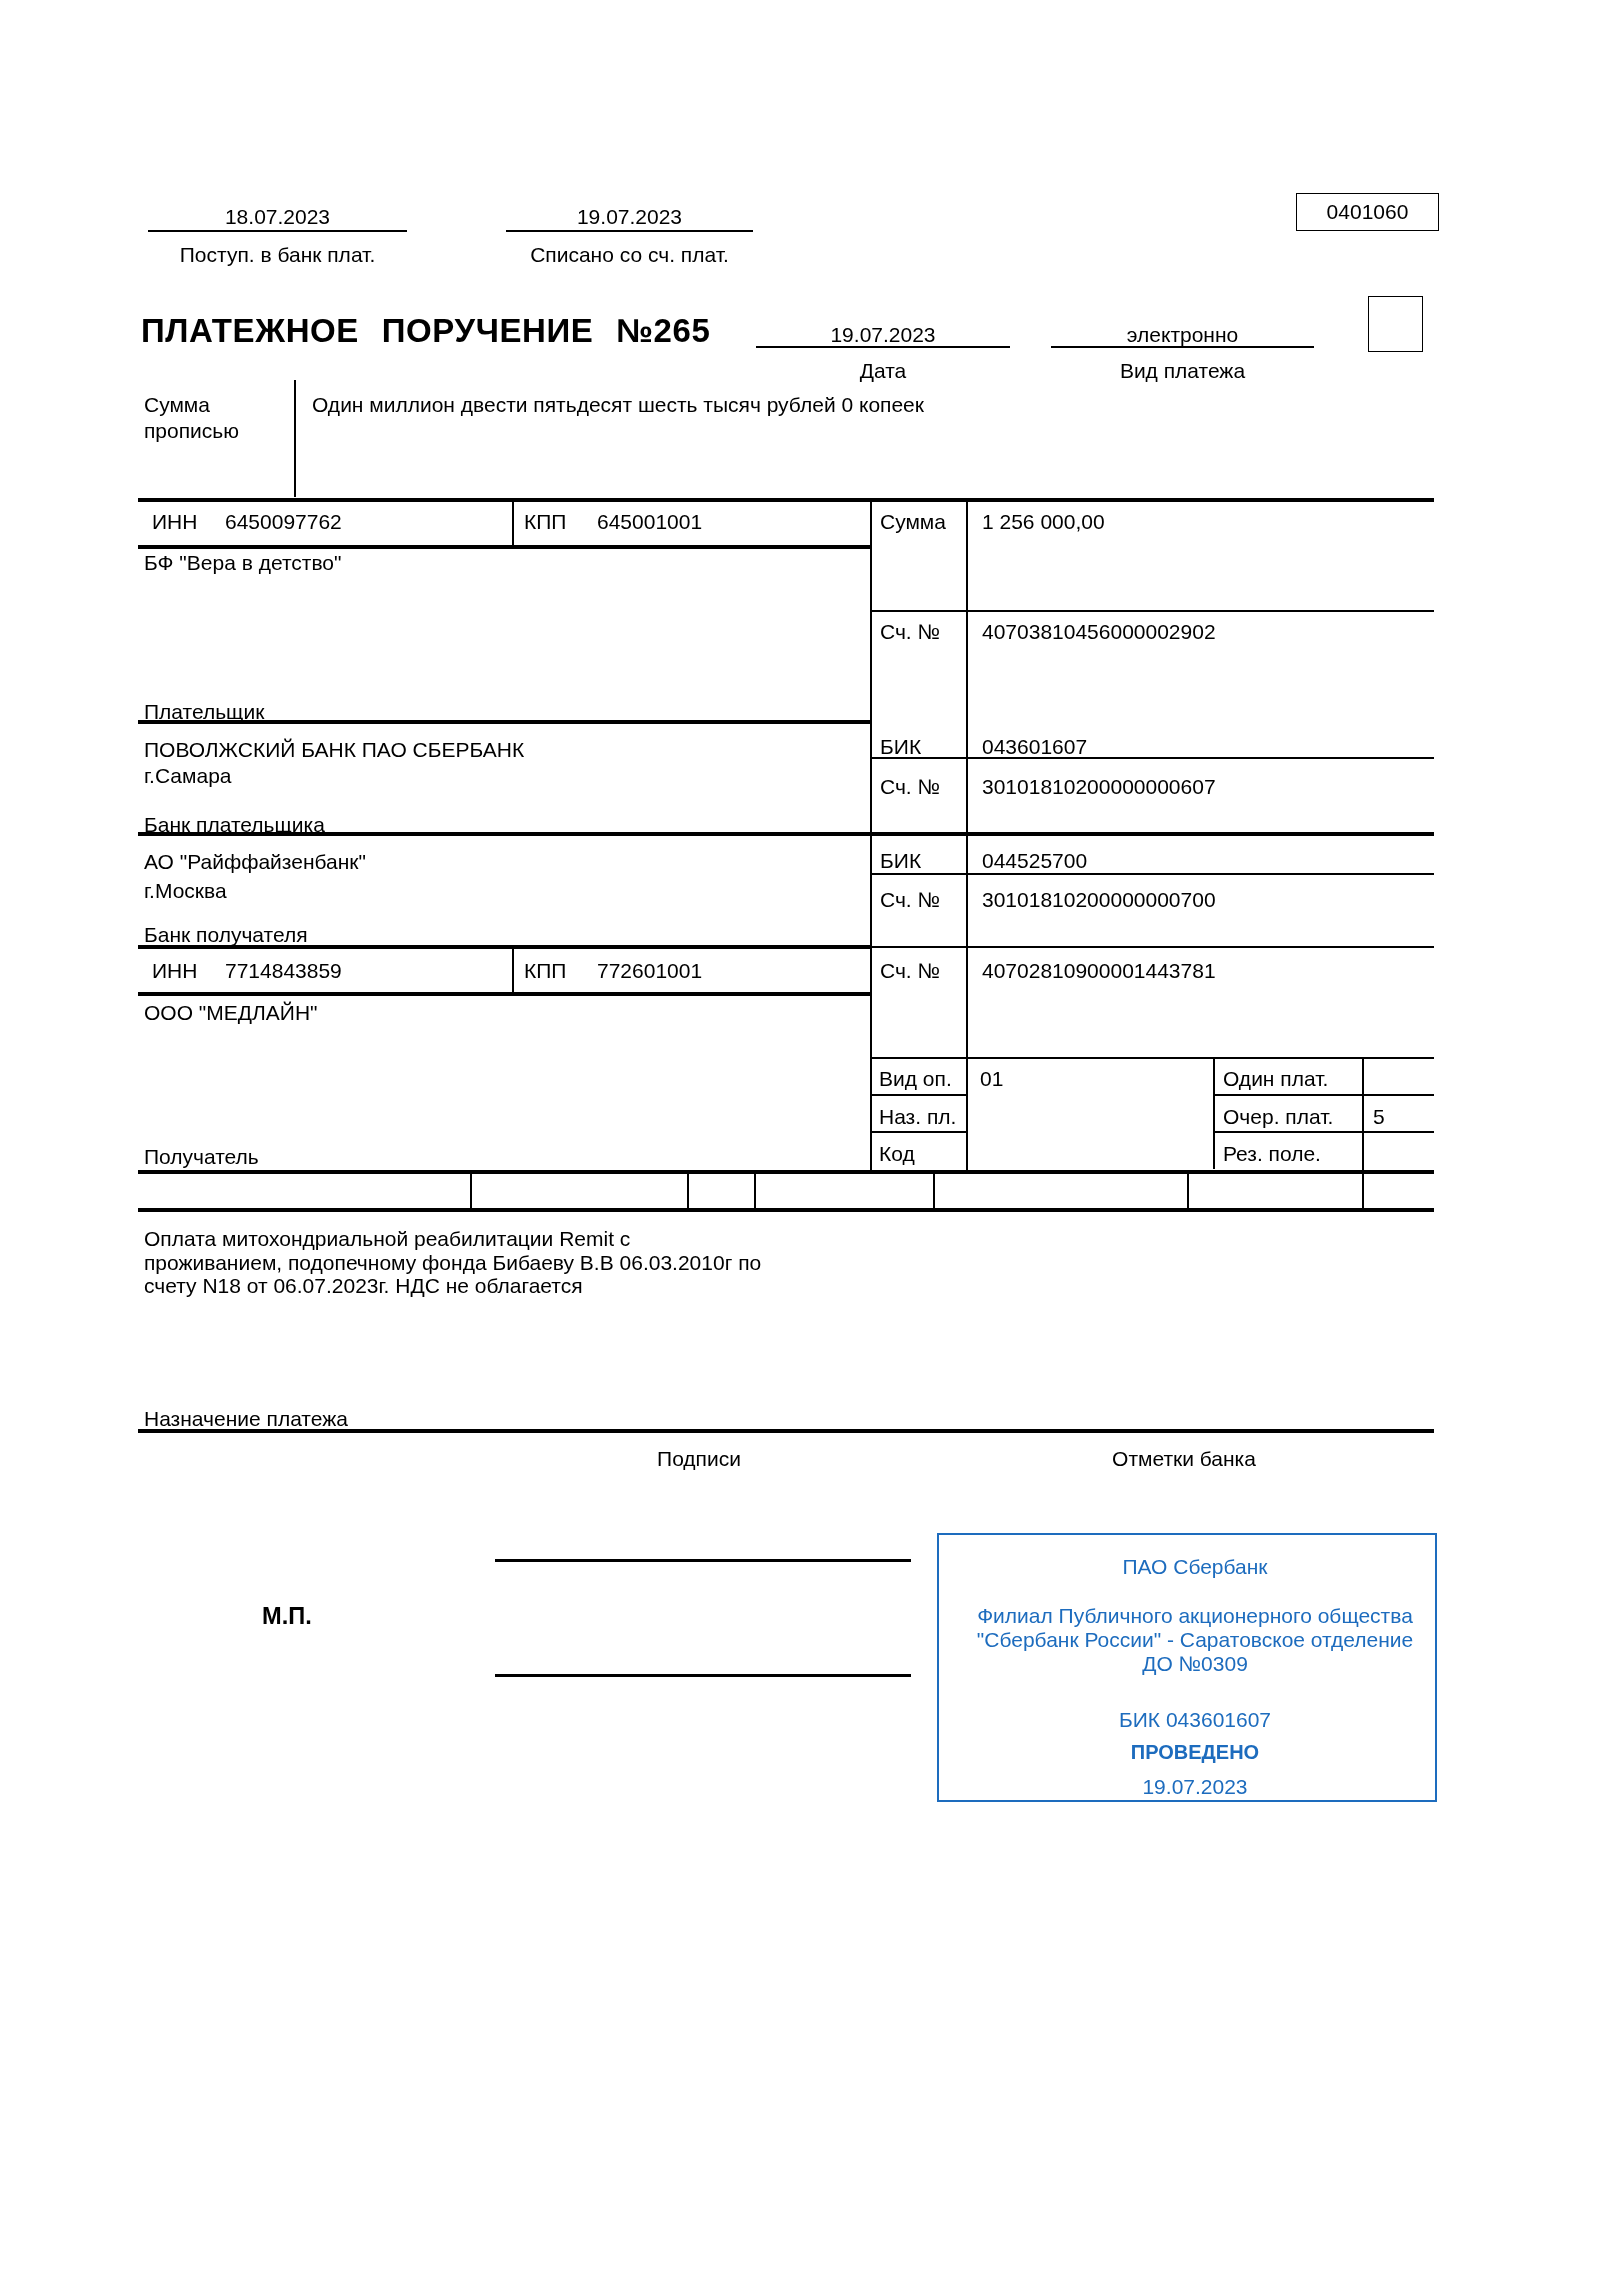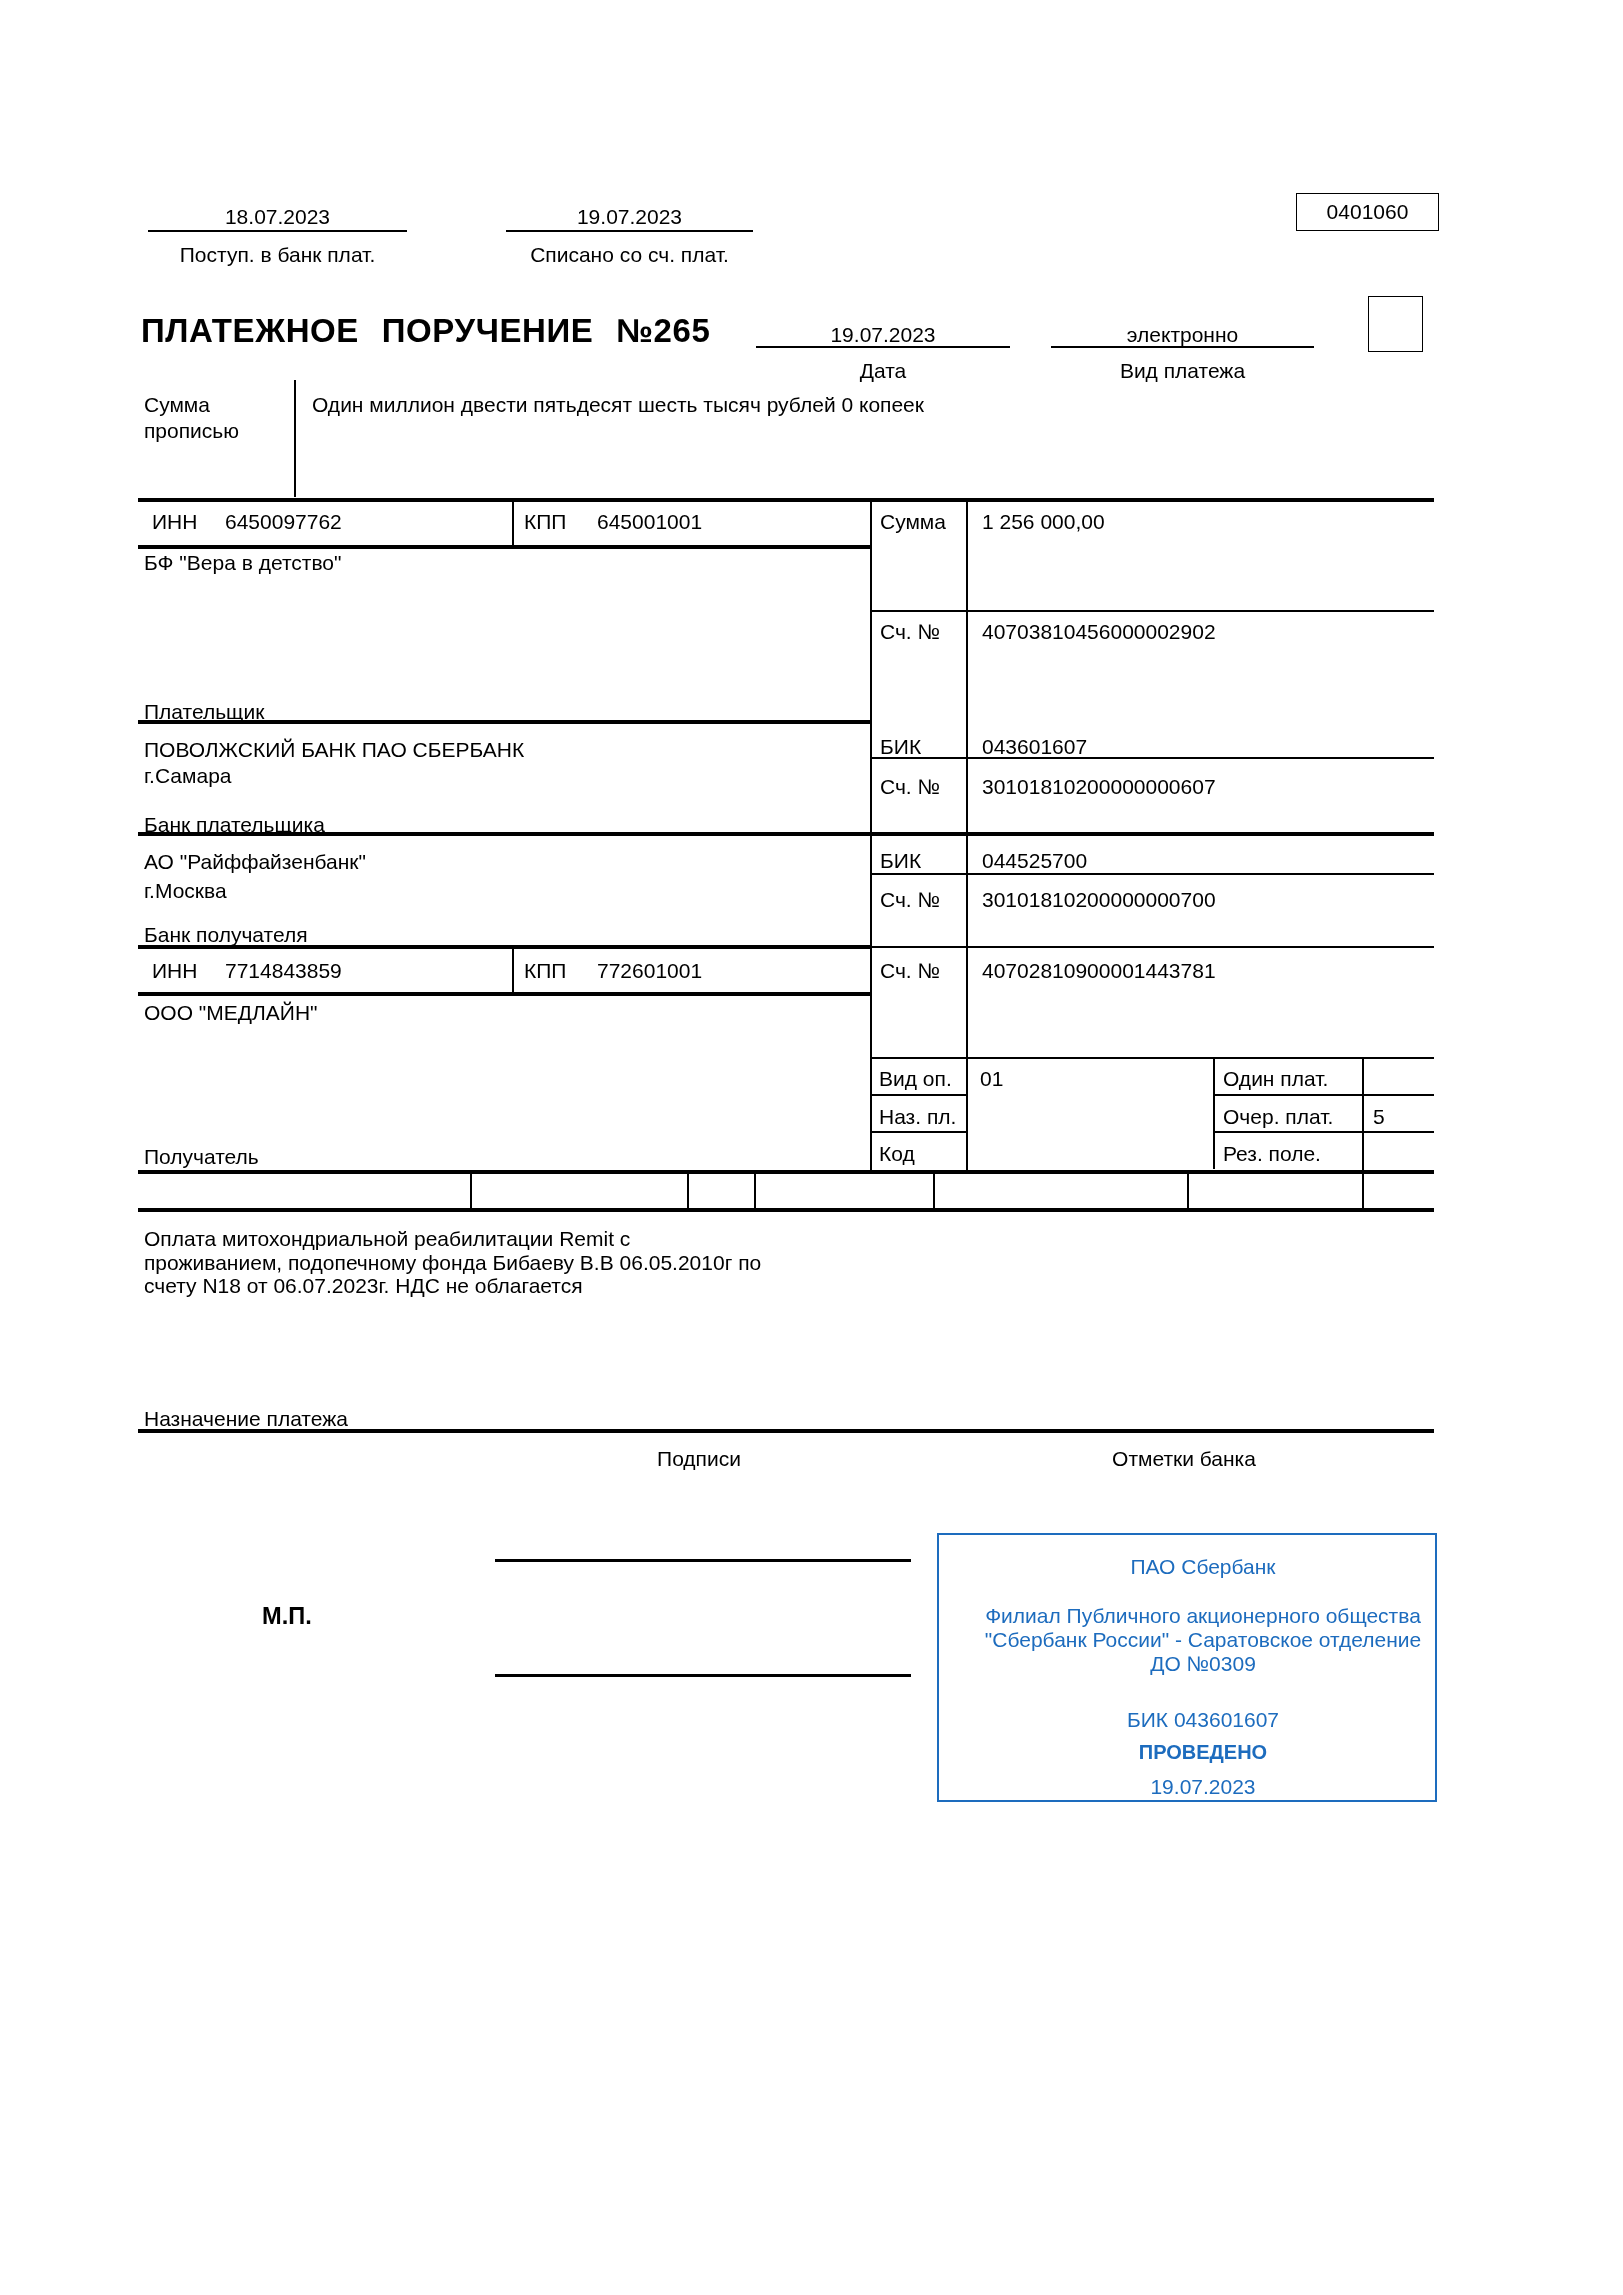--- a/index.html
+++ b/index.html
@@ -29,21 +29,21 @@
   .hl { position: absolute; background: #000; height: 2.4px; }
   .hl.thick { height: 3.5px; }
   .vl { position: absolute; background: #000; width: 1.8px; }
   .box { position: absolute; border: 1.8px solid #000; box-sizing: border-box; }
   .stamp {
     position: absolute;
     border: 2.9px solid #1d6cbe;
     color: #1d6cbe;
     box-sizing: border-box;
   }
-  .stamp .t { left: 16px; width: 100%; text-align: center; font-size: 21px; }
+  .stamp .t { left: 8px; width: 100%; text-align: center; font-size: 21px; }
 </style>
 </head>
 <body>
 
 <div class="page">
 
   <div class="t c" style="left:148px; top:205px; width:259px;">18.07.2023</div>
   <div class="hl" style="left:148px; top:230px; width:259px;"></div>
   <div class="t c" style="left:148px; top:243px; width:259px;">Поступ. в банк плат.</div>
 
@@ -142,21 +142,21 @@
 
   <div class="hl thick" style="left:138px; top:1170px; width:1296px;"></div>
   <div class="vl" style="left:470px; top:1170px; height:39px;"></div>
   <div class="vl" style="left:687px; top:1170px; height:39px;"></div>
   <div class="vl" style="left:754px; top:1170px; height:39px;"></div>
   <div class="vl" style="left:933px; top:1170px; height:39px;"></div>
   <div class="vl" style="left:1187px; top:1170px; height:39px;"></div>
   <div class="hl thick" style="left:138px; top:1208px; width:1296px;"></div>
 
   <div class="t" style="left:144px; top:1227px;">Оплата митохондриальной реабилитации Remit с</div>
-  <div class="t" style="left:144px; top:1251px;">проживанием, подопечному фонда Бибаеву В.В 06.05.2010г по</div>
+  <div class="t" style="left:144px; top:1251px;">проживанием, подопечному фонда Бибаеву В.В 06.03.2010г по</div>
   <div class="t" style="left:144px; top:1274px;">счету N18 от 06.07.2023г. НДС не облагается</div>
   <div class="t" style="left:144px; top:1407px;">Назначение платежа</div>
   <div class="hl thick" style="left:138px; top:1429px; width:1296px;"></div>
 
   <div class="t c" style="left:534px; top:1447px; width:330px;">Подписи</div>
   <div class="t c" style="left:1019px; top:1447px; width:330px;">Отметки банка</div>
 
   <div class="hl" style="left:495px; top:1559px; width:416px; height:2.9px;"></div>
   <div class="t b" style="left:262px; top:1584px; font-size:23.6px;margin-top:20px;">М.П.</div>
   <div class="hl" style="left:495px; top:1674px; width:416px; height:2.9px;"></div>

